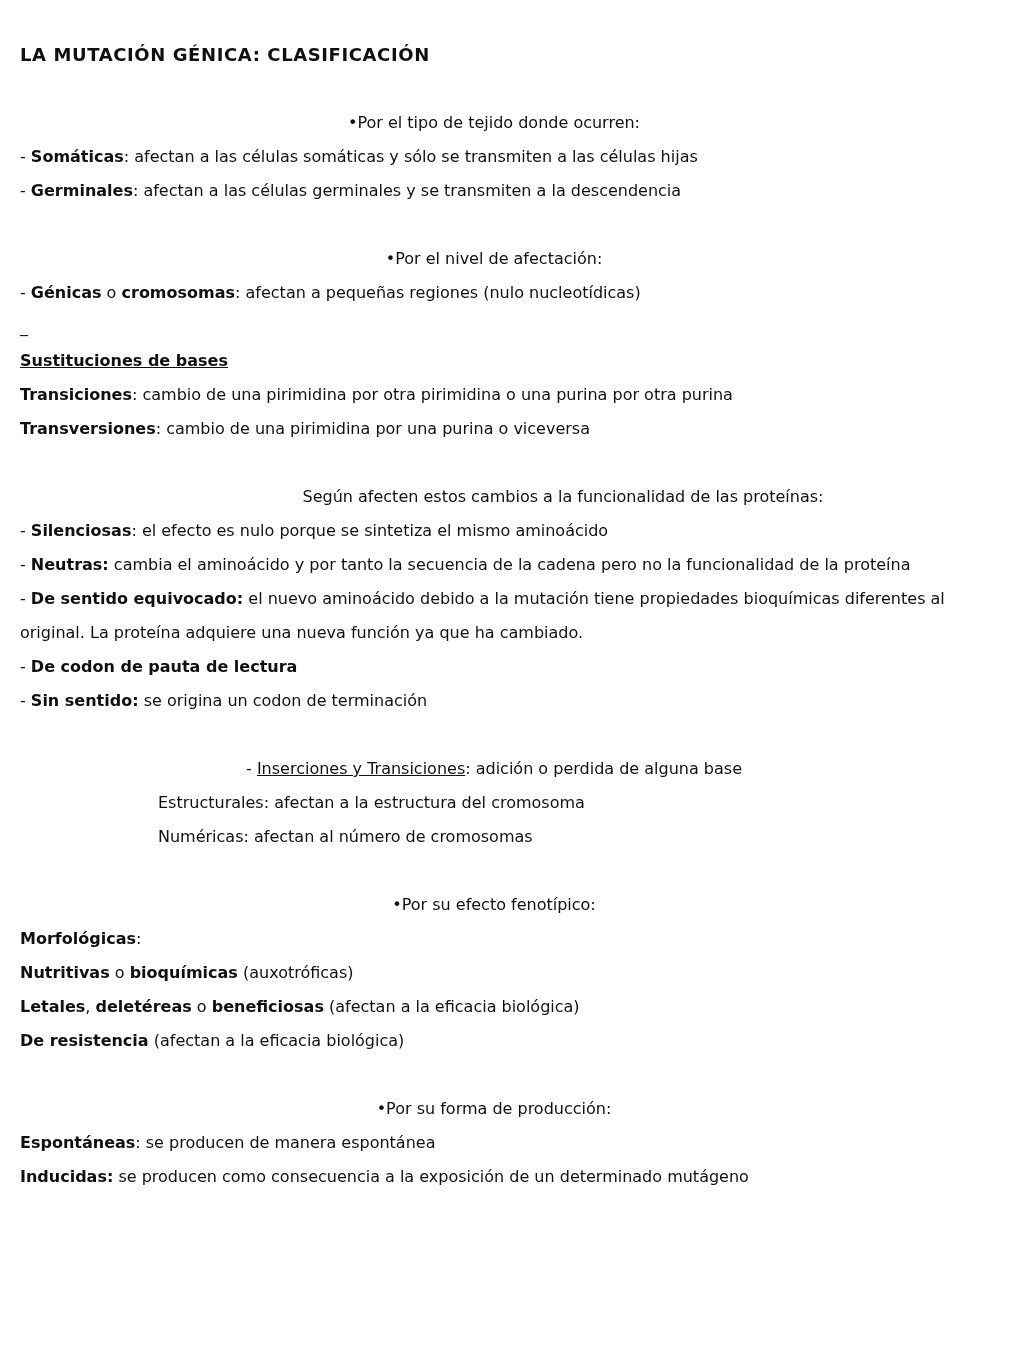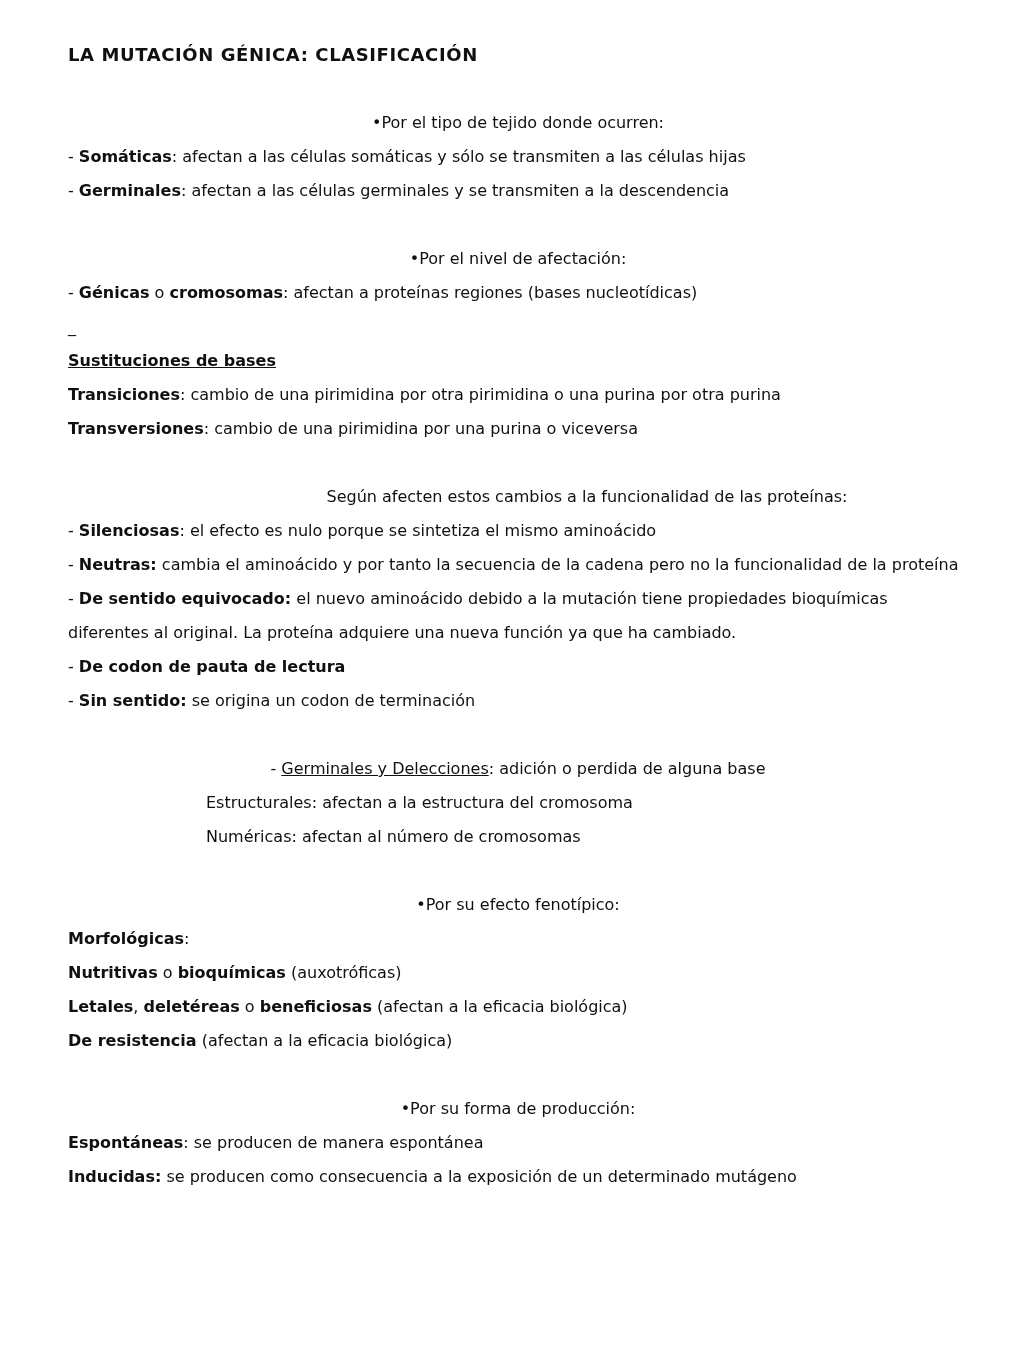--- a/index.html
+++ b/index.html
@@ -5,21 +5,21 @@
   html, body {
     margin: 0;
     padding: 0;
     background: #ffffff;
   }
   .page {
     box-sizing: border-box;
     width: 1024px;
     min-height: 1365px;
     background: #ffffff;
-    padding: 38px 56px 48px 68px;
+    padding: 38px 56px 48px 20px;
     font-family: "DejaVu Sans", sans-serif;
     font-size: 16px;
     color: #101010;
   }
   .doc-title {
     margin: 0;
     font-size: 18px;
     font-weight: bold;
     letter-spacing: 0.6px;
     line-height: 34px;
@@ -41,32 +41,32 @@
 </head>
 <body>
 
 <div class="page">
   <h1 class="doc-title">LA MUTACIÓN GÉNICA: CLASIFICACIÓN</h1>
   <div>
       <p class="line gap"><span>•Por el tipo de tejido donde ocurren:</span></p>
       <p class="line"><span>- </span><span class="seg-b">Somáticas</span><span>: afectan a las células somáticas y sólo se transmiten a las células hijas</span></p>
       <p class="line"><span>- </span><span class="seg-b">Germinales</span><span>: afectan a las células germinales y se transmiten a la descendencia</span></p>
       <p class="line gap"><span>•Por el nivel de afectación:</span></p>
-      <p class="line"><span>- </span><span class="seg-b">Génicas</span><span> o </span><span class="seg-b">cromosomas</span><span>: afectan a proteínas regiones (bases nucleotídicas)</span></p>
+      <p class="line"><span>- </span><span class="seg-b">Génicas</span><span> o </span><span class="seg-b">cromosomas</span><span>: afectan a pequeñas regiones (nulo nucleotídicas)</span></p>
       <p class="line"><span>_</span></p>
       <p class="line"><span class="seg-b seg-u">Sustituciones de bases</span></p>
       <p class="line"><span class="seg-b">Transiciones</span><span>: cambio de una pirimidina por otra pirimidina o una purina por otra purina</span></p>
       <p class="line"><span class="seg-b">Transversiones</span><span>: cambio de una pirimidina por una purina o viceversa</span></p>
       <p class="line gap indent"><span>Según afecten estos cambios a la funcionalidad de las proteínas:</span></p>
       <p class="line"><span>- </span><span class="seg-b">Silenciosas</span><span>: el efecto es nulo porque se sintetiza el mismo aminoácido</span></p>
       <p class="line"><span>- </span><span class="seg-b">Neutras:</span><span> cambia el aminoácido y por tanto la secuencia de la cadena pero no la funcionalidad de la proteína</span></p>
       <p class="line"><span>- </span><span class="seg-b">De sentido equivocado:</span><span> el nuevo aminoácido debido a la mutación tiene propiedades bioquímicas diferentes al original. La  proteína adquiere una nueva función ya que ha cambiado.</span></p>
       <p class="line"><span>- </span><span class="seg-b">De codon de pauta de lectura</span></p>
       <p class="line"><span>- </span><span class="seg-b">Sin sentido:</span><span> se origina un codon de terminación</span></p>
-      <p class="line gap"><span>- </span><span class="seg-u">Germinales y Delecciones</span><span>: adición o perdida de alguna base</span></p>
+      <p class="line gap"><span>- </span><span class="seg-u">Inserciones y Transiciones</span><span>: adición o perdida de alguna base</span></p>
       <p class="line indent"><span>Estructurales: afectan a la estructura del cromosoma</span></p>
       <p class="line indent"><span>Numéricas: afectan al número de cromosomas</span></p>
       <p class="line gap"><span>•Por su efecto fenotípico:</span></p>
       <p class="line"><span class="seg-b">Morfológicas</span><span>:</span></p>
       <p class="line"><span class="seg-b">Nutritivas</span><span> o </span><span class="seg-b">bioquímicas</span><span> (auxotróficas)</span></p>
       <p class="line"><span class="seg-b">Letales</span><span>, </span><span class="seg-b">deletéreas</span><span> o </span><span class="seg-b">beneficiosas</span><span>  (afectan a la eficacia biológica)</span></p>
       <p class="line"><span class="seg-b">De resistencia</span><span>  (afectan a la eficacia biológica)</span></p>
       <p class="line gap"><span>•Por su forma de producción:</span></p>
       <p class="line"><span class="seg-b">Espontáneas</span><span>: se producen de manera espontánea</span></p>
       <p class="line"><span class="seg-b">Inducidas:</span><span>  se producen como consecuencia a la exposición de un determinado mutágeno</span></p>

